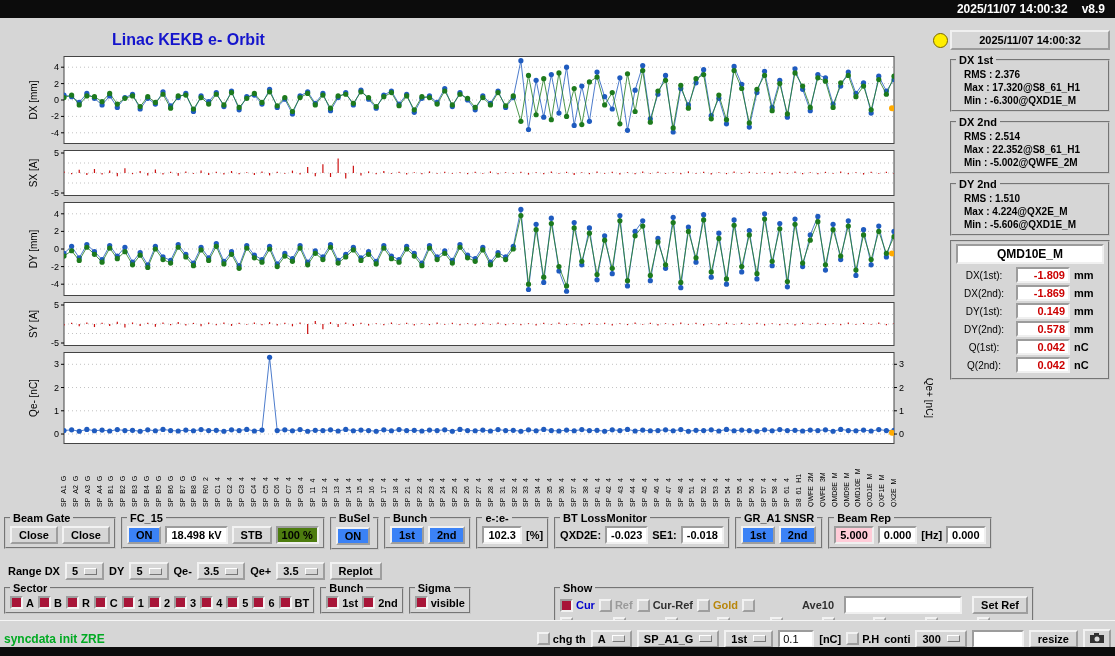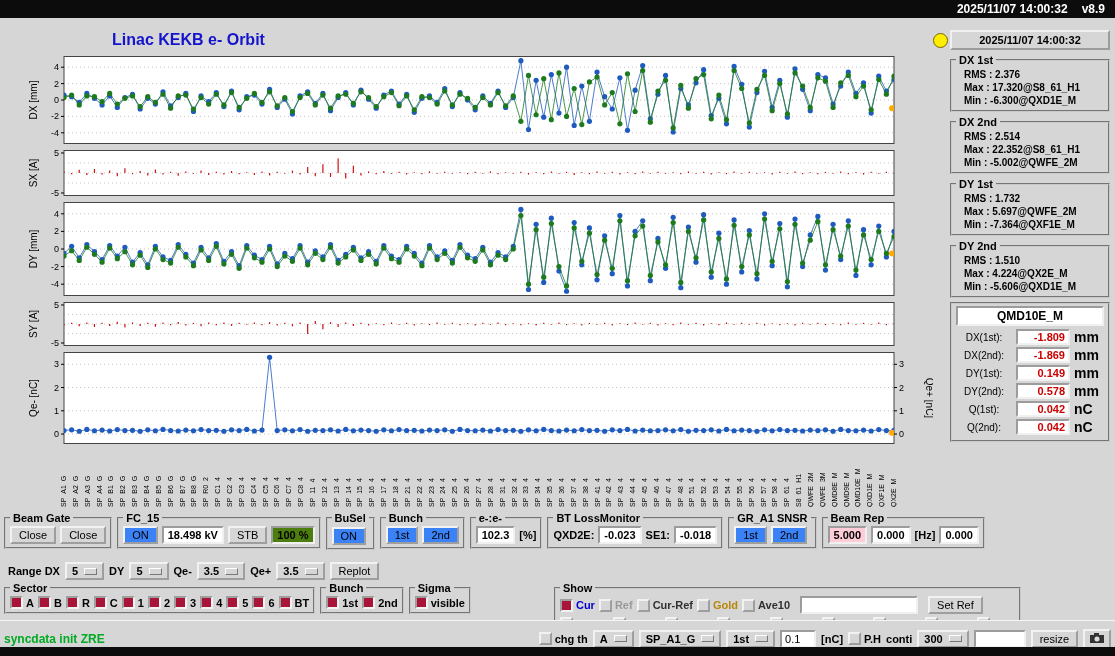--- a/index.html
+++ b/index.html
@@ -21,24 +21,24 @@
   .tsbox{border:2px outset #f0f0f0;background:#d6d6d6;font-size:11px;font-weight:bold;text-align:center;
          padding:2px 1px;margin-bottom:4px;}
   fieldset{border:2px groove #c9c9c9;padding:2px 4px 3px 4px;margin:0 0 4px 0;}
   legend{font-size:11px;font-weight:bold;padding:0 3px;color:#000;}
   .statrow{font-size:10px;font-weight:bold;white-space:nowrap;padding:1px 8px;}
   .bpmhdr{border:2px inset #f0f0f0;background:#fff;font-size:12px;font-weight:bold;text-align:center;padding:1px;margin-bottom:3px;}
   .bpmrow{display:flex;align-items:center;gap:4px;margin:2px 0;}
   .bpmrow .lbl{width:56px;text-align:center;font-size:10px;font-weight:normal;}
   .bpmrow .val{width:44px;border:2px inset #f0f0f0;background:#fff;color:#cc0000;font-size:11px;font-weight:bold;
                text-align:right;padding:0 3px;}
-  .bpmrow .unit{font-size:14px;font-weight:bold;}
+  .bpmrow .unit{font-size:11px;font-weight:bold;}
   
   .ctrlrow{position:absolute;display:flex;align-items:flex-start;gap:5px;}
-  .btn{border:2px outset #f2f2f2;background:#d6d6d6;font-size:11px;font-weight:normal;padding:1px 7px;
+  .btn{border:2px outset #f2f2f2;background:#d6d6d6;font-size:11px;font-weight:bold;padding:1px 7px;
        font-family:"Liberation Sans",sans-serif;white-space:nowrap;cursor:pointer;}
   .btn.green{background:#3b82f6;}
   .disp{border:2px inset #f0f0f0;background:#fff;font-size:11px;font-weight:bold;padding:1px 4px;
         display:inline-block;white-space:nowrap;}
   .disp.green{background:#4d7c0f;border-style:inset;}
   .disp.pink{background:#ffccd8;}
   .inlbl{font-size:11px;font-weight:bold;white-space:nowrap;align-self:center;}
   .frow{display:flex;align-items:center;gap:4px;}
   .opt{display:inline-flex;align-items:center;gap:6px;border:2px outset #f2f2f2;background:#d6d6d6;
        padding:1px 5px;font-size:11px;font-weight:bold;cursor:pointer;}
@@ -1039,26 +1039,20 @@
           <div class="statrow">Max : 17.320@S8_61_H1</div>
           <div class="statrow">Min : -6.300@QXD1E_M</div>
         </fieldset>
         <fieldset>
           <legend>DX 2nd</legend>
           <div class="statrow">RMS : 2.514</div>
           <div class="statrow">Max : 22.352@S8_61_H1</div>
           <div class="statrow">Min : -5.002@QWFE_2M</div>
         </fieldset>
         <fieldset>
-          <legend>DY 1st</legend>
-          <div class="statrow">RMS : 1.732</div>
-          <div class="statrow">Max : 5.697@QWFE_2M</div>
-          <div class="statrow">Min : -7.364@QXF1E_M</div>
-        </fieldset>
-        <fieldset>
           <legend>DY 2nd</legend>
           <div class="statrow">RMS : 1.510</div>
           <div class="statrow">Max : 4.224@QX2E_M</div>
           <div class="statrow">Min : -5.606@QXD1E_M</div>
         </fieldset>
       </div>
     <fieldset>
       <div class="bpmhdr">QMD10E_M</div>
       <div>
           <div class="bpmrow">
@@ -1269,21 +1263,21 @@
             <span class="chk">
               <i class="box"></i>
               <span style="color: rgb(48, 48, 48);">Cur-Ref</span>
             </span>
             <span class="chk">
               <i class="box"></i>
               <span style="color: rgb(184, 134, 11);">Gold</span>
             </span>
             <span class="chk">
               <i class="box"></i>
-              <span style="color: rgb(48, 48, 48);">Ave10</span>
+              <span style="color: rgb(48, 48, 48); margin-left: 44px;">Ave10</span>
             </span>
           </span>
         <input class="txt" style="width: 108px;" value="">
         <button class="btn">Set Ref</button>
       </div>
       <div class="frow" style="gap:14px;margin-top:3px;">
           <span class="chk">
             <i class="box"></i>
             <span style="color: rgb(204, 0, 204);">KBP</span>
           </span>

